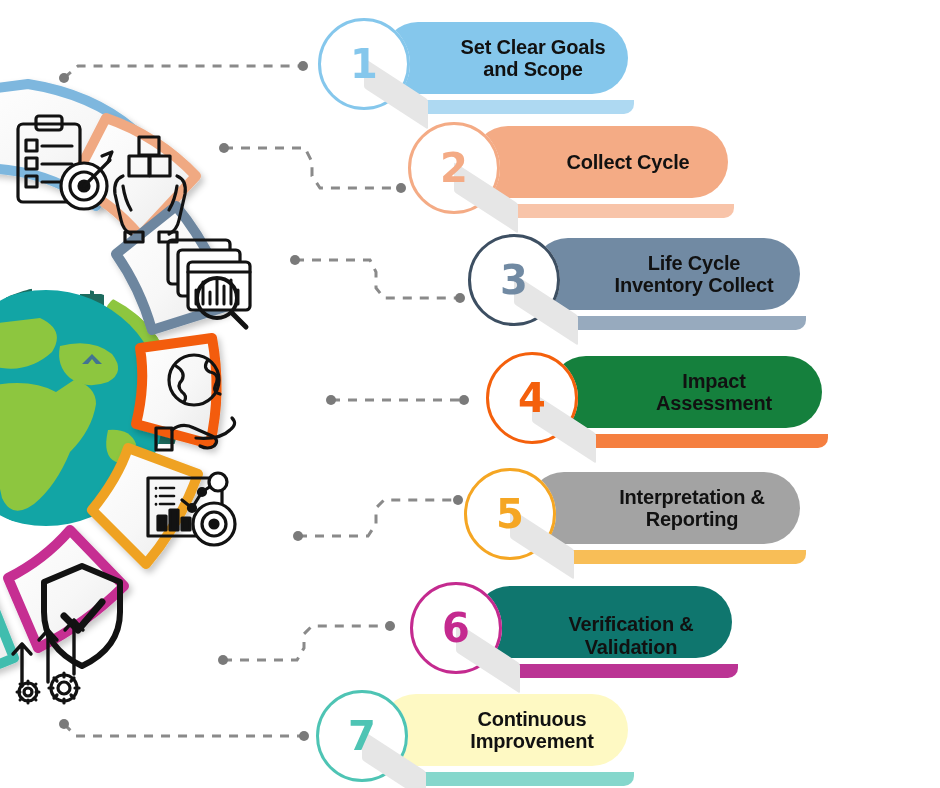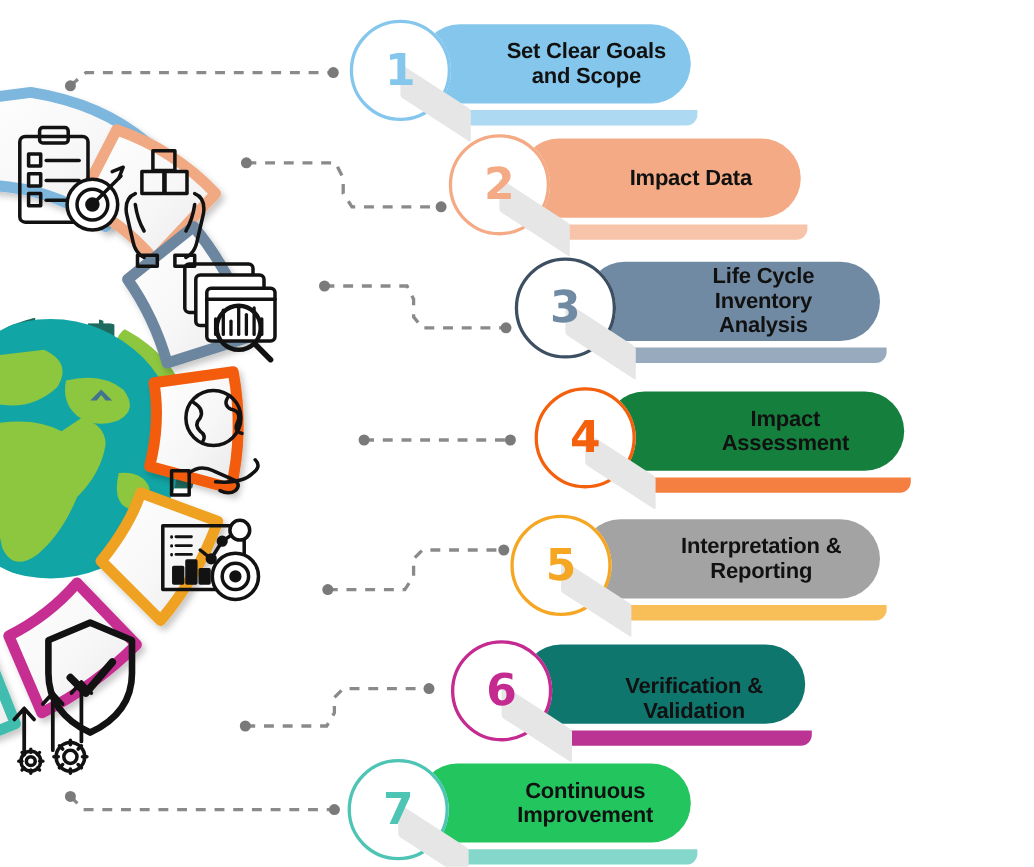--- a/index.html
+++ b/index.html
@@ -321,36 +321,36 @@
     <div class="num-badge">
       <div class="ring" style="border-color:#85c7ec;"></div>
       <div class="num-shadow"></div>
       <div class="num" style="color:#85c7ec;">1</div>
     </div>
   </div>
 
   <div class="step-row" style="left:408px;top:122px;width:320px;">
     <div class="pill-wrap">
       <div class="pill" style="width:256px;background:#f4ab85;">
-        <span class="pill-label">Impact Data</span>
+        <span class="pill-label">Collect Cycle</span>
       </div>
       <div class="pill-foot" style="width:240px;background:#f7bfa2;"></div>
     </div>
     <div class="num-badge">
       <div class="ring" style="border-color:#f4ab85;"></div>
       <div class="num-shadow"></div>
       <div class="num" style="color:#f4ab85;">2</div>
     </div>
   </div>
 
   <div class="step-row" style="left:468px;top:234px;width:330px;">
     <div class="pill-wrap">
       <div class="pill" style="width:268px;background:#718aa3;">
         <span class="pill-label">Life Cycle
-Inventory Analysis</span>
+Inventory Collect</span>
       </div>
       <div class="pill-foot" style="width:252px;background:#8ea3b8;"></div>
     </div>
     <div class="num-badge">
       <div class="ring" style="border-color:#3d4f62;"></div>
       <div class="num-shadow"></div>
       <div class="num" style="color:#718aa3;">3</div>
     </div>
   </div>
 
@@ -394,21 +394,21 @@
     </div>
     <div class="num-badge">
       <div class="ring" style="border-color:#c42a8f;"></div>
       <div class="num-shadow"></div>
       <div class="num" style="color:#c42a8f;">6</div>
     </div>
   </div>
 
   <div class="step-row" style="left:316px;top:690px;width:310px;">
     <div class="pill-wrap">
-      <div class="pill" style="width:248px;background:#22c55e;">
+      <div class="pill" style="width:248px;background:#fef9c3;">
         <span class="pill-label">Continuous
 Improvement</span>
       </div>
       <div class="pill-foot" style="width:232px;background:#7bd4c8;"></div>
     </div>
     <div class="num-badge">
       <div class="ring" style="border-color:#4ec4b4;"></div>
       <div class="num-shadow"></div>
       <div class="num" style="color:#4ec4b4;">7</div>
     </div>

